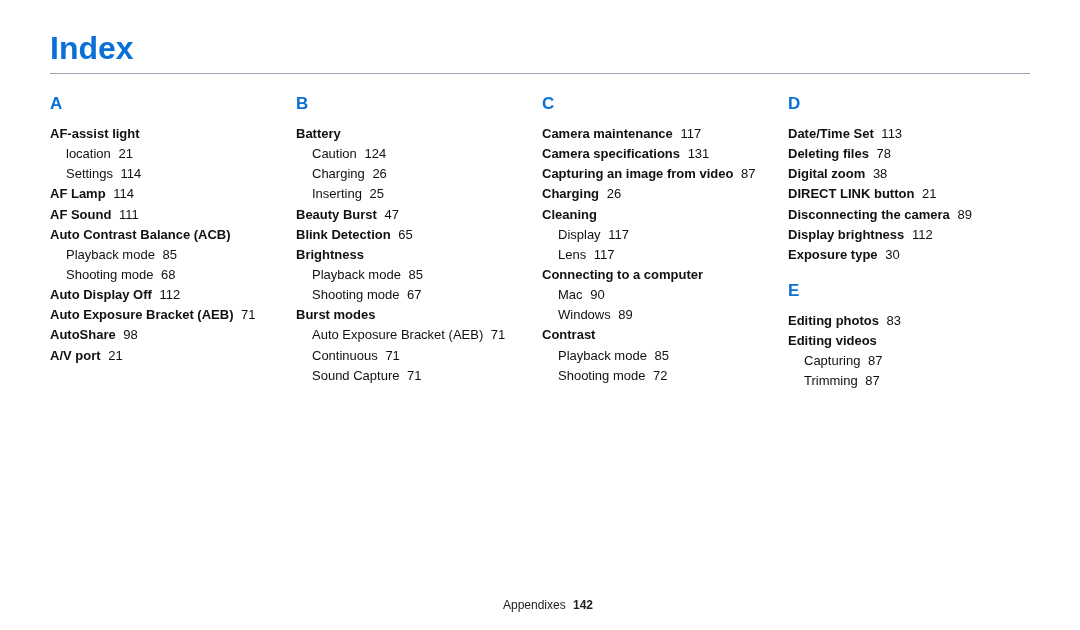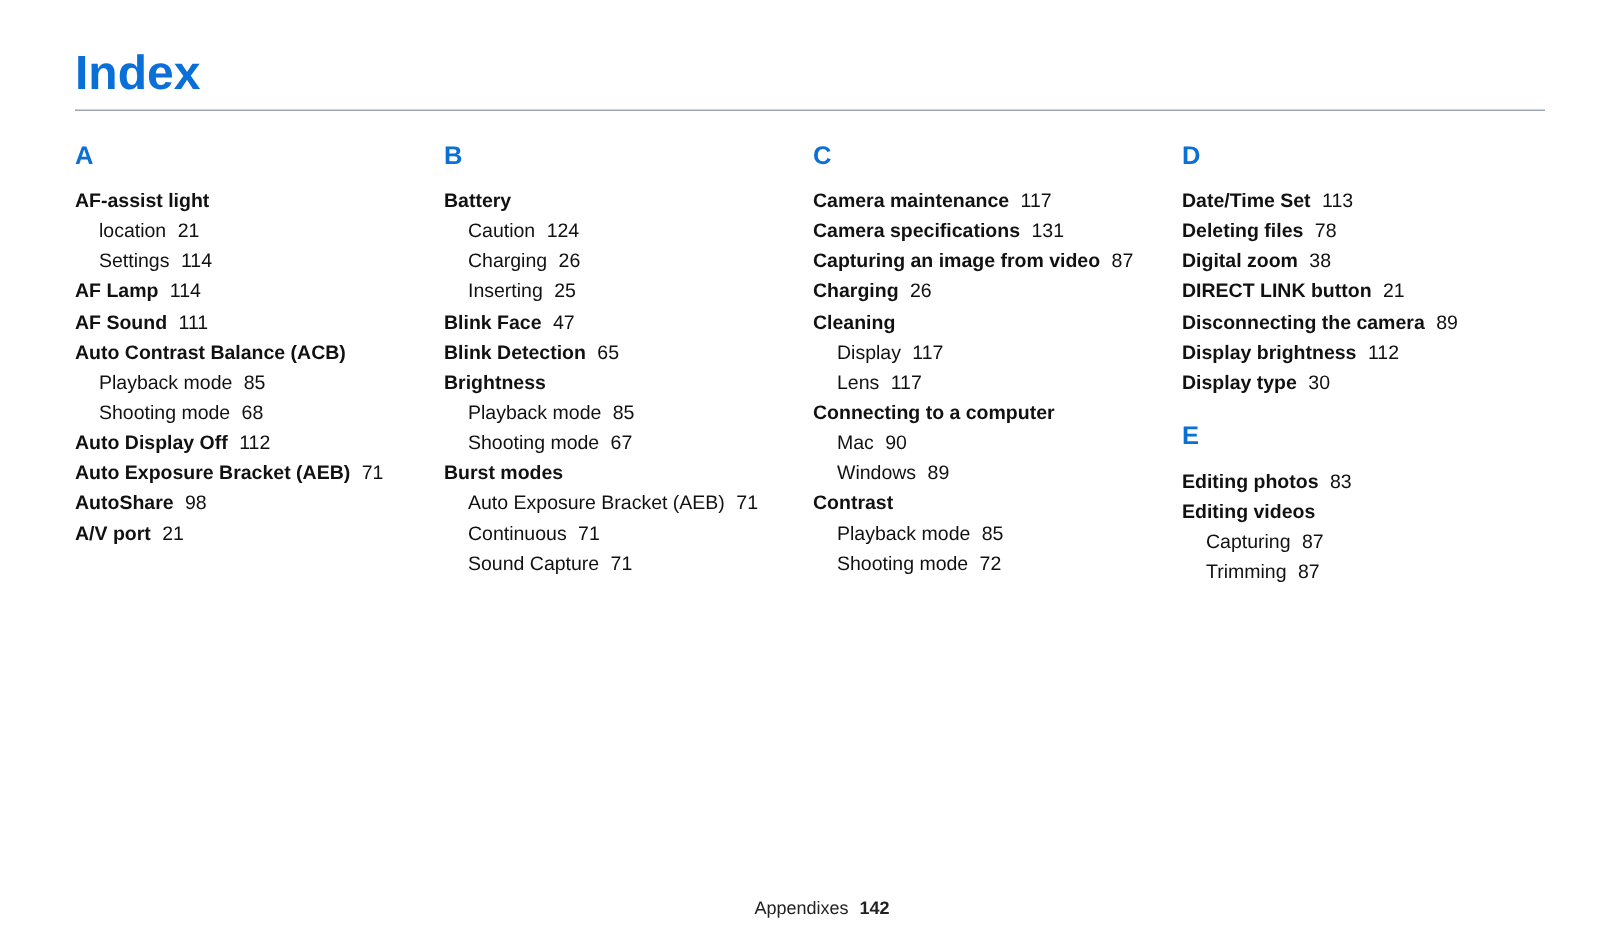--- a/index.html
+++ b/index.html
@@ -96,21 +96,21 @@
         <div class="entry bold"><span>Auto Exposure Bracket (AEB)</span><span class="pg"> 71</span></div>
         <div class="entry bold"><span>AutoShare</span><span class="pg"> 98</span></div>
         <div class="entry bold"><span>A/V port</span><span class="pg"> 21</span></div>
       </div>
     <div class="col" id="col1">
         <div class="letter">B</div>
         <div class="entry bold"><span>Battery</span></div>
         <div class="entry sub"><span>Caution</span><span class="pg"> 124</span></div>
         <div class="entry sub"><span>Charging</span><span class="pg"> 26</span></div>
         <div class="entry sub"><span>Inserting</span><span class="pg"> 25</span></div>
-        <div class="entry bold"><span>Blink Face</span><span class="pg"> 47</span></div>
+        <div class="entry bold"><span>Beauty Burst</span><span class="pg"> 47</span></div>
         <div class="entry bold"><span>Blink Detection</span><span class="pg"> 65</span></div>
         <div class="entry bold"><span>Brightness</span></div>
         <div class="entry sub"><span>Playback mode</span><span class="pg"> 85</span></div>
         <div class="entry sub"><span>Shooting mode</span><span class="pg"> 67</span></div>
         <div class="entry bold"><span>Burst modes</span></div>
         <div class="entry sub"><span>Auto Exposure Bracket (AEB)</span><span class="pg"> 71</span></div>
         <div class="entry sub"><span>Continuous</span><span class="pg"> 71</span></div>
         <div class="entry sub"><span>Sound Capture</span><span class="pg"> 71</span></div>
       </div>
     <div class="col" id="col2">
@@ -130,21 +130,21 @@
         <div class="entry sub"><span>Shooting mode</span><span class="pg"> 72</span></div>
       </div>
     <div class="col" id="col3">
         <div class="letter">D</div>
         <div class="entry bold"><span>Date/Time Set</span><span class="pg"> 113</span></div>
         <div class="entry bold"><span>Deleting files</span><span class="pg"> 78</span></div>
         <div class="entry bold"><span>Digital zoom</span><span class="pg"> 38</span></div>
         <div class="entry bold"><span>DIRECT LINK button</span><span class="pg"> 21</span></div>
         <div class="entry bold"><span>Disconnecting the camera</span><span class="pg"> 89</span></div>
         <div class="entry bold"><span>Display brightness</span><span class="pg"> 112</span></div>
-        <div class="entry bold"><span>Display type</span><span class="pg"> 30</span></div>
+        <div class="entry bold"><span>Exposure type</span><span class="pg"> 30</span></div>
         <div class="letter section-gap">E</div>
         <div class="entry bold"><span>Editing photos</span><span class="pg"> 83</span></div>
         <div class="entry bold"><span>Editing videos</span></div>
         <div class="entry sub"><span>Capturing</span><span class="pg"> 87</span></div>
         <div class="entry sub"><span>Trimming</span><span class="pg"> 87</span></div>
       </div>
   </div>
 
   <div class="footer">
     <span>Appendixes</span>

